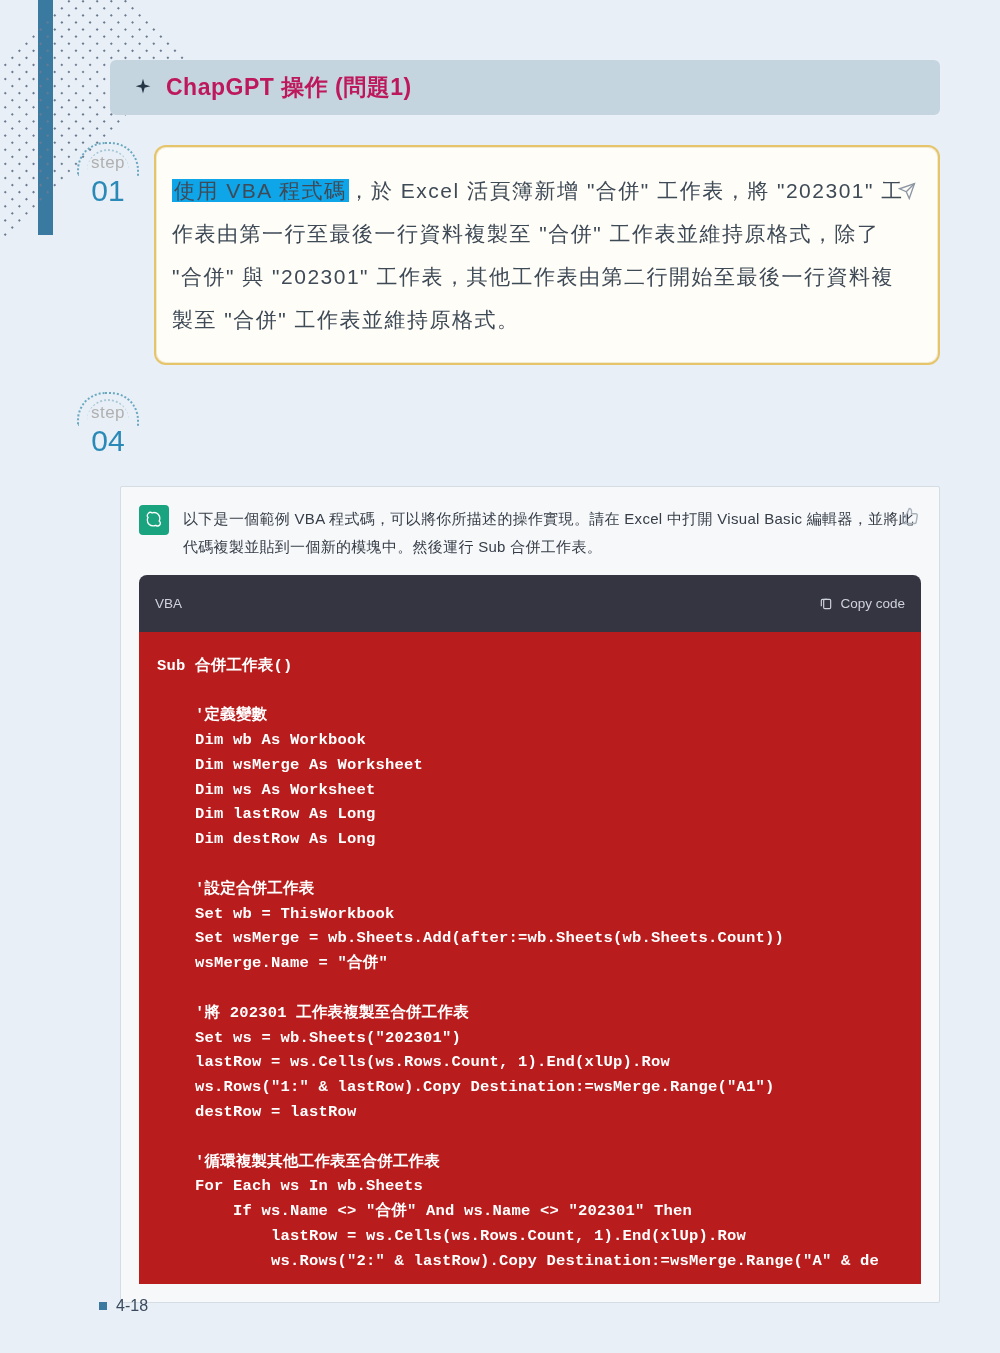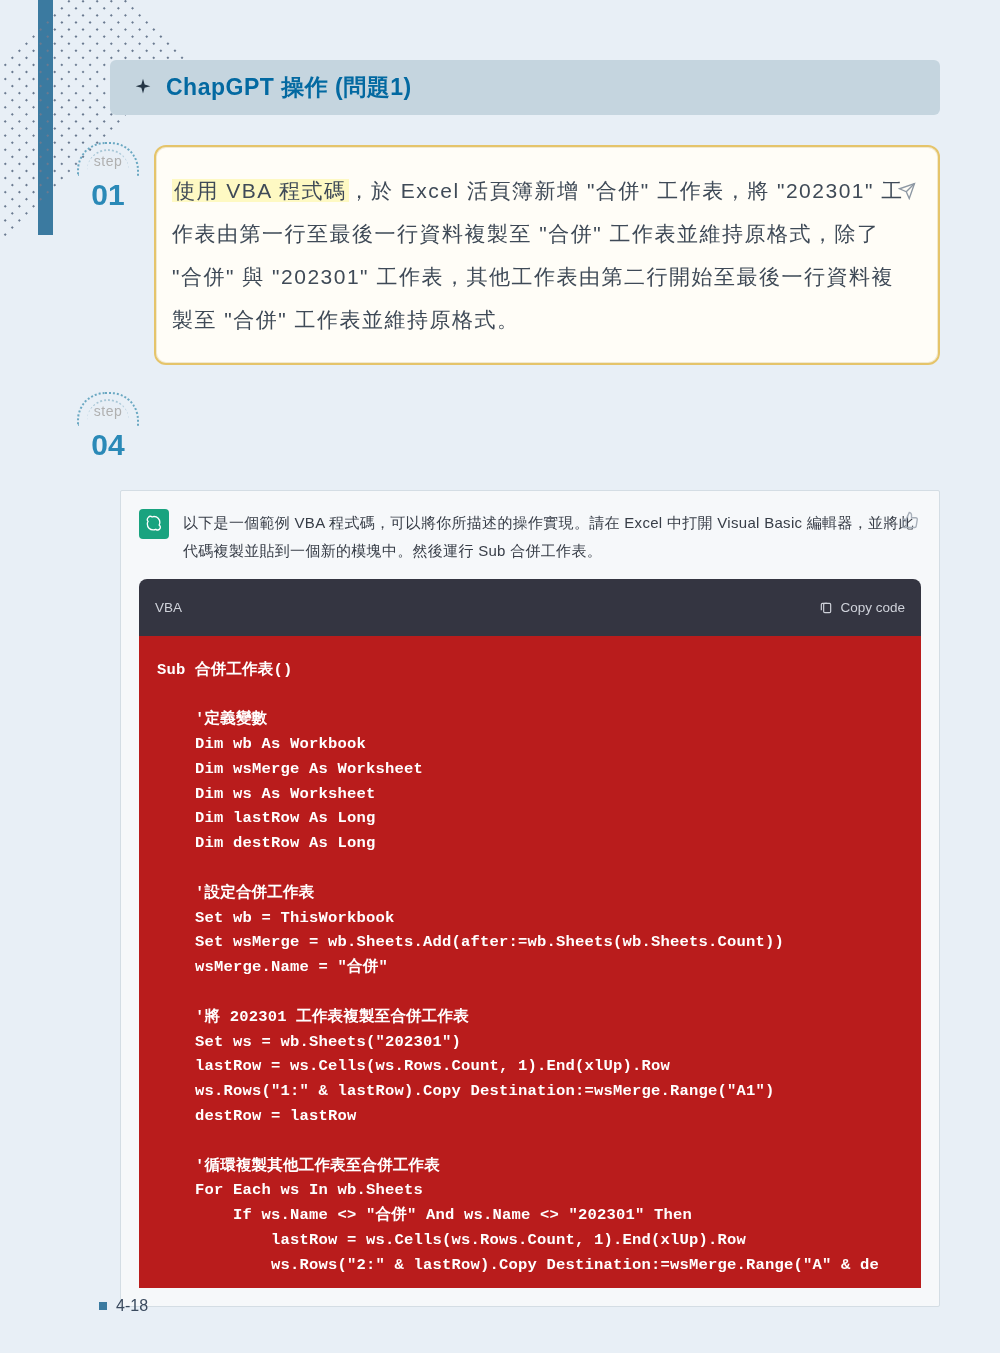--- a/index.html
+++ b/index.html
@@ -44,21 +44,21 @@
     align-items: center;
     gap: 12px;
     margin-left: 30px;
     margin-bottom: 30px;
   }
   .header-band .star {
     width: 22px;
     height: 22px;
     color: #253646;
   }
-  .header-title { font-size: 23px; font-weight: 700; color: #0369a1; letter-spacing: 0.5px; }
+  .header-title { font-size: 23px; font-weight: 700; color: #be185d; letter-spacing: 0.5px; }
 
   .step-row { display: flex; align-items: flex-start; gap: 18px; margin-left: 0; margin-bottom: 30px; }
 
   .step-badge {
     position: relative;
     width: 56px;
     flex: 0 0 56px;
     text-align: center;
     padding-top: 8px;
   }
@@ -68,40 +68,40 @@
     border: 2px dotted #6aa8c2;
     border-bottom: none;
     border-radius: 28px 28px 0 0;
   }
   .step-badge .dotted-arc2 {
     position: absolute; left: 7px; right: 7px; top: 4px;
     height: 24px;
     border-top: 2px dotted #a7c6d6;
     border-radius: 22px 22px 0 0;
   }
-  .step-label { font-size: 14px; color: #b0b0b0; letter-spacing: 0.5px; font-weight: 500; }
-  .step-number { font-size: 30px; color: #2a89b7; font-weight: 700; line-height: 1; margin-top: 11px; }
+  .step-label { font-size: 17px; color: #b0b0b0; letter-spacing: 0.5px; font-weight: 500; }
+  .step-number { font-size: 30px; color: #2a89b7; font-weight: 400; line-height: 1; margin-top: 3px; }
 
   .step-body { flex: 1; }
   .step-heading { font-size: 21px; color: #3a3a3a; line-height: 1.6; margin-bottom: 12px; letter-spacing: 1px; }
 
   .prompt-box {
     background: #fffdf7;
     border: 2px solid #e5c46a;
     border-radius: 12px;
     padding: 22px 32px 22px 16px;
     font-size: 21px;
     color: #3f4a57;
     line-height: 2.05;
     position: relative;
     box-shadow: 0 0 0 1px #f1e9d0 inset;
     letter-spacing: 1.5px;
   }
   .prompt-hl {
-    background: #fef9c3;
+    background: #0ea5e9;
     padding: 0 2px;
   }
   .send-arrow {
     position: absolute;
     right: 22px;
     top: 24px;
     width: 18px;
     height: 18px;
     color: #8d97a3;
   }

